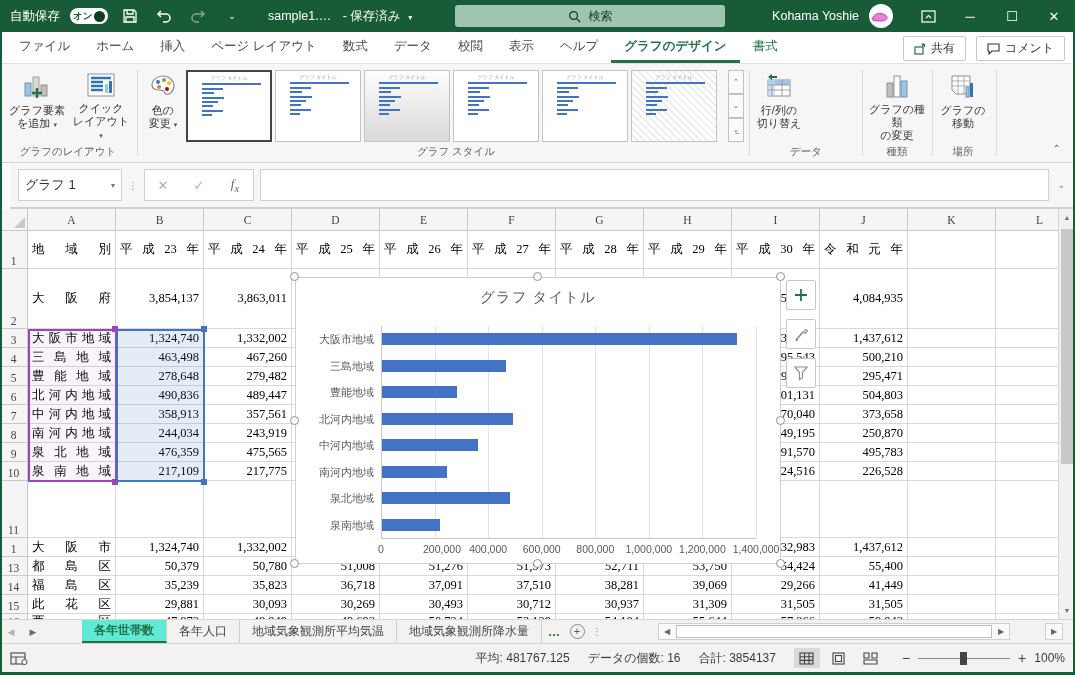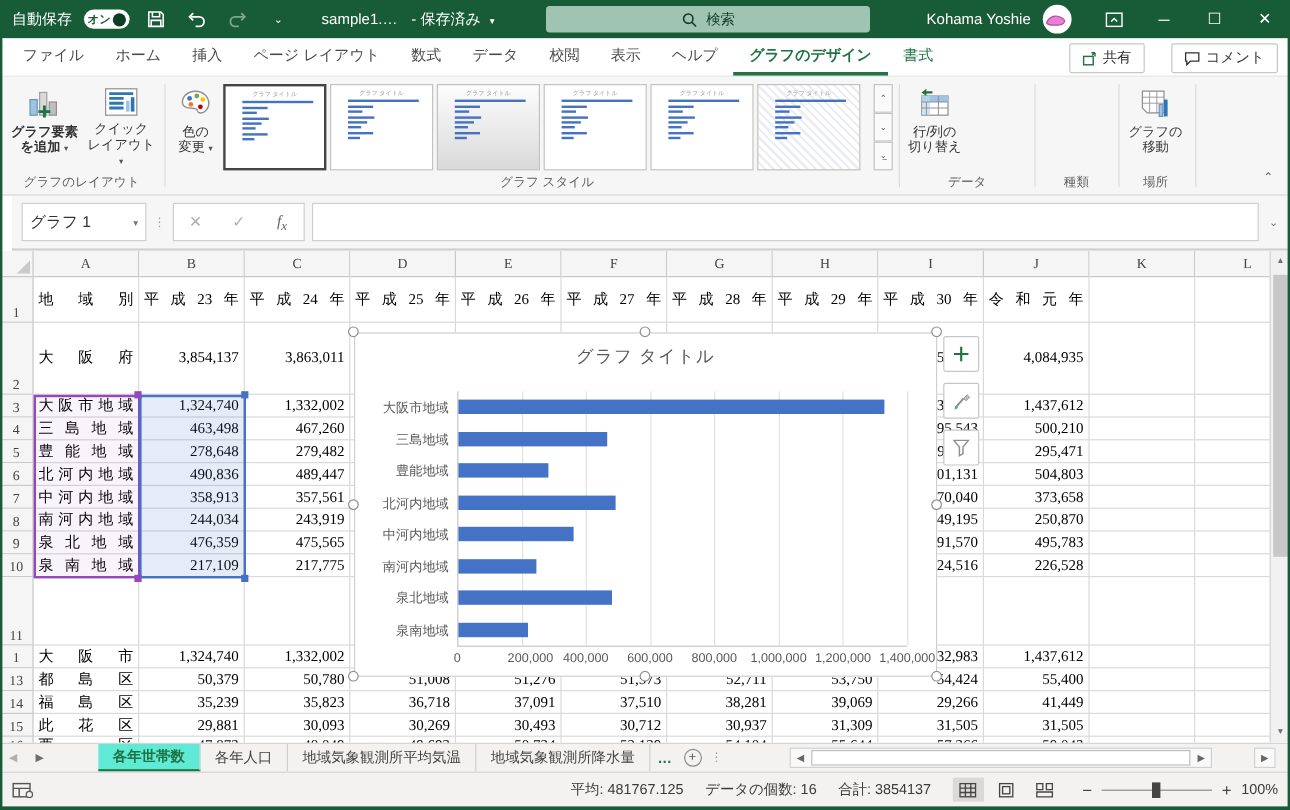--- a/index.html
+++ b/index.html
@@ -21,21 +21,21 @@
   .tb-right{margin-left:auto;display:flex;align-items:center;height:100%;}
   .uname{margin-right:10px;}
   .avatar{width:24px;height:24px;border-radius:50%;background:#fff;position:relative;overflow:hidden;margin-right:14px;}
   .avatar svg{position:absolute;left:2px;top:6px;}
   .winbtn{width:42px;height:32px;display:flex;align-items:center;justify-content:center;font-size:13px;}
   
   .tabrow{height:32px;background:#fff;display:flex;align-items:flex-end;flex:0 0 32px;border-bottom:1px solid #e3e3e3;position:relative;}
   .rtab{padding:7px 13px 8px;font-size:12.5px;color:#4a4a4a;white-space:nowrap;}
   .rtab.active{color:#217346;font-weight:bold;border-bottom:3px solid #217346;padding-bottom:5px;}
   .rtab.ctx{color:#217346;}
-  .tr-actions{position:absolute;right:10px;top:4px;display:flex;gap:22px;}
+  .tr-actions{position:absolute;right:10px;top:4px;display:flex;gap:10px;}
   .tr-btn{border:1px solid #c8c6c4;background:#fff;padding:3px 10px;font-size:12px;color:#333;display:flex;align-items:center;gap:5px;border-radius:2px;}
   
   .ribbon{height:99px;background:#F5F6F5;flex:0 0 99px;position:relative;border-bottom:1px solid #d8d8d8;}
   .gdiv{position:absolute;top:6px;bottom:6px;width:1px;background:#dcdcdc;}
   .glabel{position:absolute;bottom:3px;width:100%;text-align:center;font-size:10.5px;color:#5e5e5e;white-space:nowrap;}
   .bigbtn{position:absolute;top:4px;width:58px;height:74px;display:flex;flex-direction:column;align-items:center;font-size:11px;color:#333;text-align:center;}
   .bigbtn .bic{height:34px;display:flex;align-items:center;margin-top:2px;}
   .bigbtn .blab{line-height:13px;}
   .tinycaret{font-size:7px;color:#555;}
   .gallery{position:absolute;left:186px;top:6px;height:74px;display:flex;gap:3px;}
@@ -207,21 +207,21 @@
         <svg width="13" height="12" viewBox="0 0 13 12">
             <path d="M1 1h11v7H5L2 11V8H1z" fill="none" stroke="#333" stroke-width="1.1"></path>
           </svg>
         <span>コメント</span>
       </span>
     </div>
   </div>
 
   <div class="ribbon">
 
-    <div class="bigbtn" style="left:8px;font-weight:bold;">
+    <div class="bigbtn" style="left:8px;">
       <span class="bic">
         <svg width="30" height="28" viewBox="0 0 30 28">
             <rect x="3" y="10" width="6" height="13" fill="#9DC3E6" stroke="#6a94bb"></rect>
             <rect x="11" y="4" width="6" height="19" fill="#d9d9d9" stroke="#a0a0a0"></rect>
             <rect x="19" y="12" width="6" height="11" fill="#bfbfbf" stroke="#8f8f8f"></rect>
             <path d="M15 15v10M10 20h10" stroke="#217346" stroke-width="2.4"></path>
           </svg>
       </span>
       <span class="blab"><span>グラフ要素</span><br><span>を追加</span> <span class="tinycaret">▾</span></span>
     </div>
@@ -336,20 +336,30 @@
             <rect x="4" y="7" width="7" height="16" fill="#BDD7EE" fill-opacity=".7"></rect>
             <path d="M8 12v11M4 12h22M4 17h22M18 7v16" stroke="#8f8f8f" stroke-width=".8" fill="none"></path>
             <path d="M4 4l4-3v2h5v2H8v2z" fill="#217346"></path>
           </svg>
       </span>
       <span class="blab"><span>行/列の</span><br><span>切り替え</span></span>
     </div>
     <div class="glabel" style="left:753px;width:106px;">データ</div>
     <div class="gdiv" style="left:862px;"></div>
 
+    <div class="bigbtn" style="left:866px;width:62px;">
+      <span class="bic">
+        <svg width="26" height="28" viewBox="0 0 26 28">
+            <rect x="3" y="10" width="6" height="14" fill="#bfbfbf" stroke="#8f8f8f"></rect>
+            <rect x="10" y="3" width="6" height="21" fill="#fff" stroke="#8f8f8f"></rect>
+            <rect x="17" y="8" width="6" height="16" fill="#9DC3E6" stroke="#6a94bb"></rect>
+          </svg>
+      </span>
+      <span class="blab"><span>グラフの種類</span><br><span>の変更</span></span>
+    </div>
     <div class="glabel" style="left:866px;width:62px;">種類</div>
     <div class="gdiv" style="left:932px;"></div>
 
     <div class="bigbtn" style="left:936px;width:54px;">
       <span class="bic">
         <svg width="30" height="28" viewBox="0 0 30 28">
             <path d="M4 3h18v18H8l-4-4z" fill="#fff" stroke="#8f8f8f"></path>
             <path d="M4 8h18M4 13h18M10 3v18M16 3v18" stroke="#8f8f8f" stroke-width=".7"></path>
             <rect x="18" y="14" width="3" height="10" fill="#9DC3E6" stroke="#6a94bb"></rect>
             <rect x="22" y="10" width="3" height="14" fill="#2E75B6"></rect>

